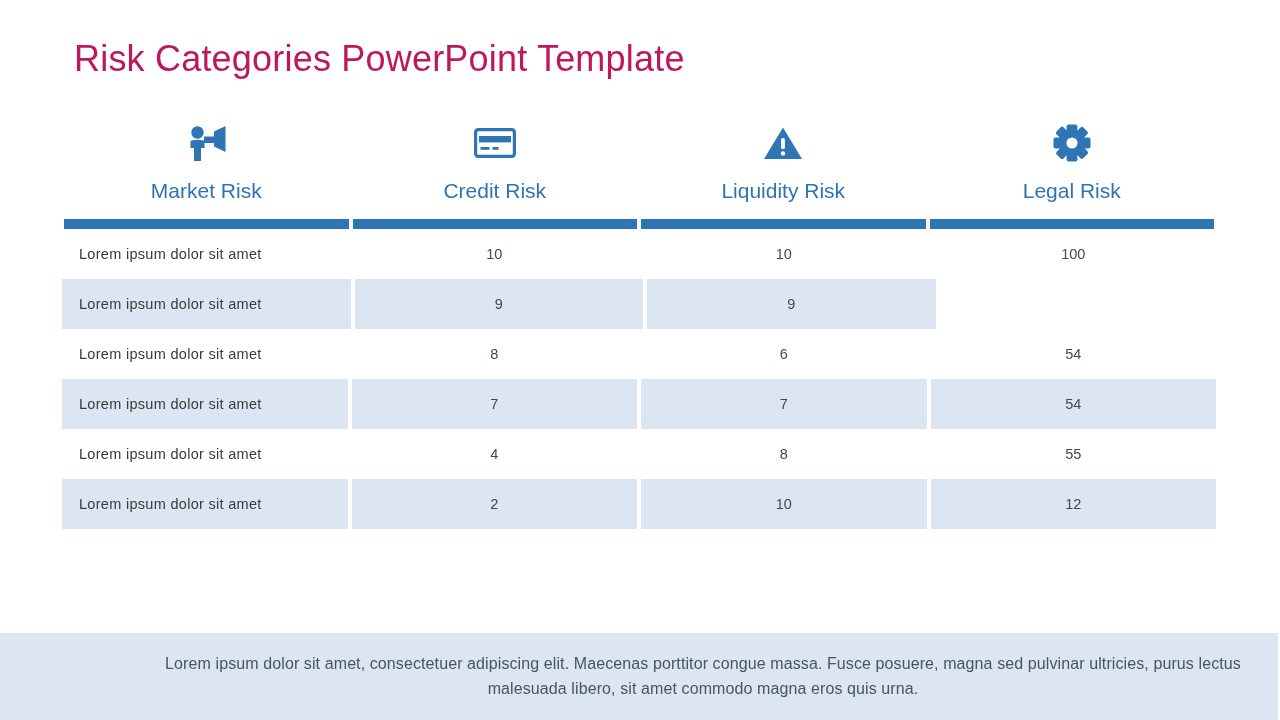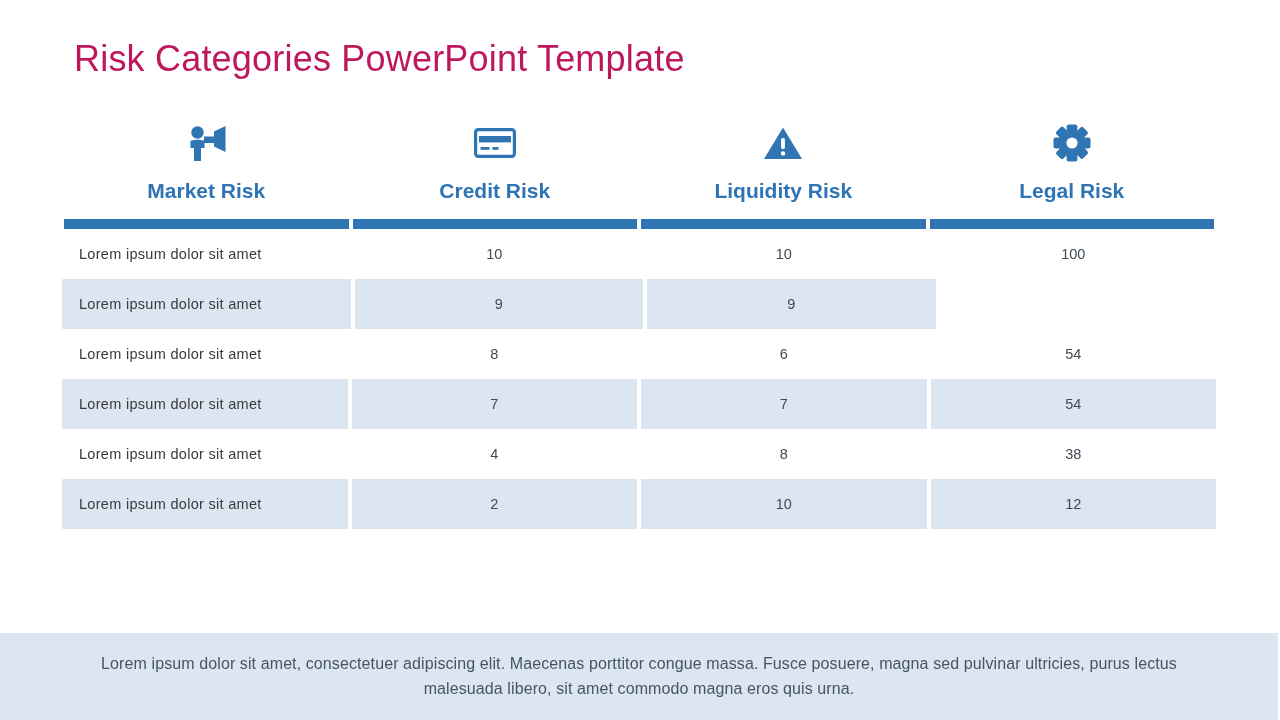--- a/index.html
+++ b/index.html
@@ -51,21 +51,21 @@
   .head-icon {
     height: 42px;
     display: flex;
     align-items: center;
     justify-content: center;
   }
   .head-icon svg { display: block; }
   .head-label {
     margin-top: 16px;
     font-size: 21px;
-    font-weight: bold;
+    font-weight: normal;
     color: #2e74b5;
     line-height: 1;
     white-space: nowrap;
   }
   .head-bar {
     margin-top: 18px;
     height: 10px;
     width: 100%;
     background: #2f74b3;
   }
@@ -108,21 +108,21 @@
   
   .footer-band {
     position: absolute;
     left: 0;
     right: 2px;
     top: 633px;
     height: 87px;
     background: #dce6f2;
     display: flex;
     align-items: center;
-    justify-content: center;
+    justify-content: flex-end;
   }
   .footer-text {
     width: 1150px;
     text-align: center;
     font-size: 16px;
     line-height: 1.55;
     color: #46555f;
     letter-spacing: 0.1px;
   }
 </style>
@@ -222,21 +222,21 @@
       <div class="t-cell label-cell">Lorem ipsum dolor sit amet</div>
       <div class="t-cell num-cell">7</div>
       <div class="t-cell num-cell">7</div>
       <div class="t-cell num-cell">54</div>
     </div>
 
     <div class="t-row odd">
       <div class="t-cell label-cell">Lorem ipsum dolor sit amet</div>
       <div class="t-cell num-cell">4</div>
       <div class="t-cell num-cell">8</div>
-      <div class="t-cell num-cell">38</div>
+      <div class="t-cell num-cell">55</div>
     </div>
 
     <div class="t-row even">
       <div class="t-cell label-cell">Lorem ipsum dolor sit amet</div>
       <div class="t-cell num-cell">2</div>
       <div class="t-cell num-cell">10</div>
       <div class="t-cell num-cell">12</div>
     </div>
 
   </div>

